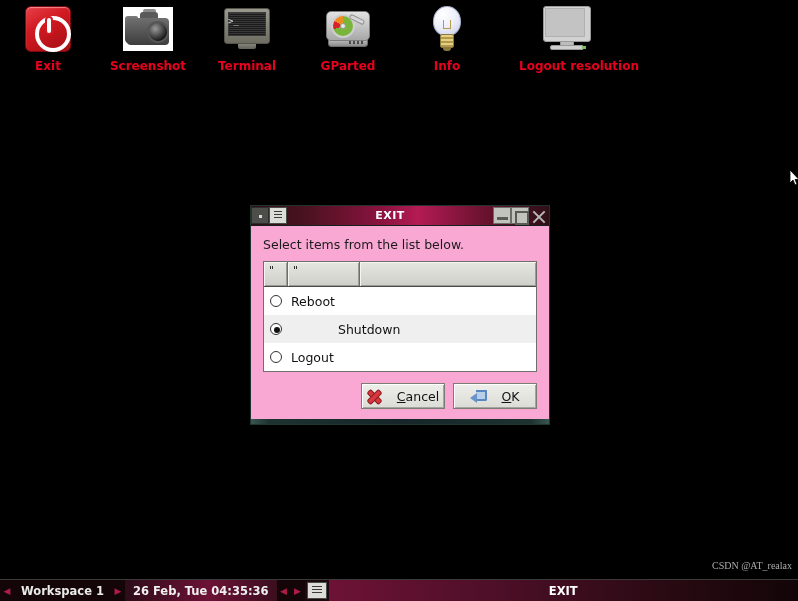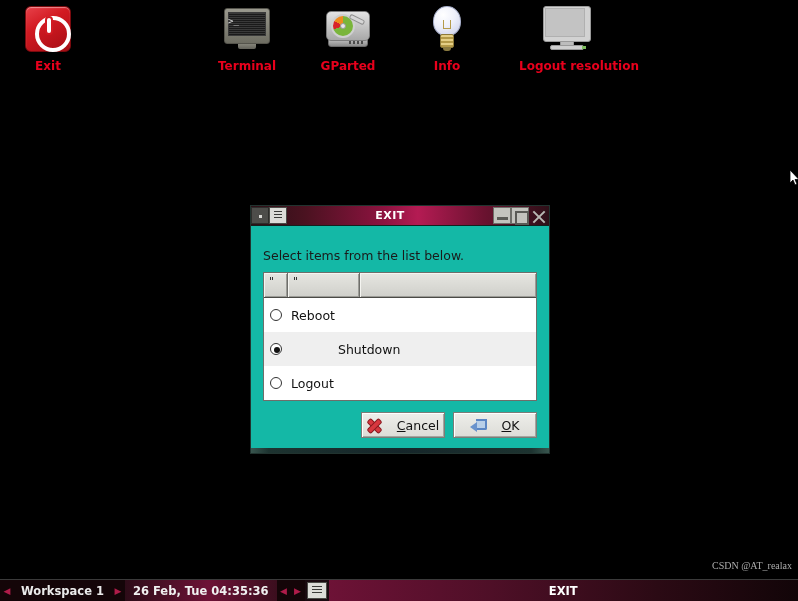--- a/index.html
+++ b/index.html
@@ -326,22 +326,22 @@
   }
   #tb-close { background: transparent; border:none; width:20px; }
   #tb-close::before, #tb-close::after{
     content:""; position:absolute; left:2px; top:9px; width:16px; height:2px;
     background:#b9b9b4;
   }
   #tb-close::before{ transform: rotate(45deg); }
   #tb-close::after{ transform: rotate(-45deg); }
 
   #dialog-body {
-    padding: 22px 12px 10px 12px;
-    background: #14b8a6;
+    padding: 11px 12px 10px 12px;
+    background: #f9a8d4;
   }
   #prompt-text {
     font-size: 12.5px;
     color: #1a1a1a;
     margin-bottom: 9px;
     font-family: "DejaVu Sans", "Liberation Sans", sans-serif;
   }
 
   
   #list-view {
@@ -366,21 +366,21 @@
     cursor: pointer;
     font-family: "DejaVu Sans", "Liberation Sans", sans-serif;
   }
   #col-a { width: 24px; }
   #col-b { width: 72px; }
   #col-c { flex: 1 1 auto; border-right: none; }
 
   .list-row {
     display: flex;
     align-items: center;
-    height: 34px;
+    height: 28px;
     padding-left: 6px;
     font-size: 12.5px;
     color: #111;
     background: #ffffff;
     cursor: pointer;
     font-family: "DejaVu Sans", "Liberation Sans", sans-serif;
   }
   .list-row.alt { background: #efefef; gap: 47px; }
   .radio {
     width: 12px; height: 12px;
@@ -534,20 +534,32 @@
 
   <div id="desktop-icons">
 
     <div class="desktop-icon" style="left:0px;">
       <div class="glyph">
         <div class="ico-power"></div>
       </div>
       <div class="label">Exit</div>
     </div>
 
+    <div class="desktop-icon" style="left:100px;">
+      <div class="glyph">
+        <div class="ico-camera">
+          <div class="cam-flash"></div>
+          <div class="cam-top"></div>
+          <div class="cam-grip"></div>
+          <div class="cam-body"></div>
+          <div class="cam-lens"></div>
+        </div>
+      </div>
+      <div class="label">Screenshot</div>
+    </div>
 
     <div class="desktop-icon" style="left:199px;">
       <div class="glyph">
         <div class="ico-terminal">
           <div class="term-stand"></div>
           <div class="term-case"></div>
           <div class="term-screen"></div>
           <div class="term-prompt">&gt;_</div>
         </div>
       </div>

